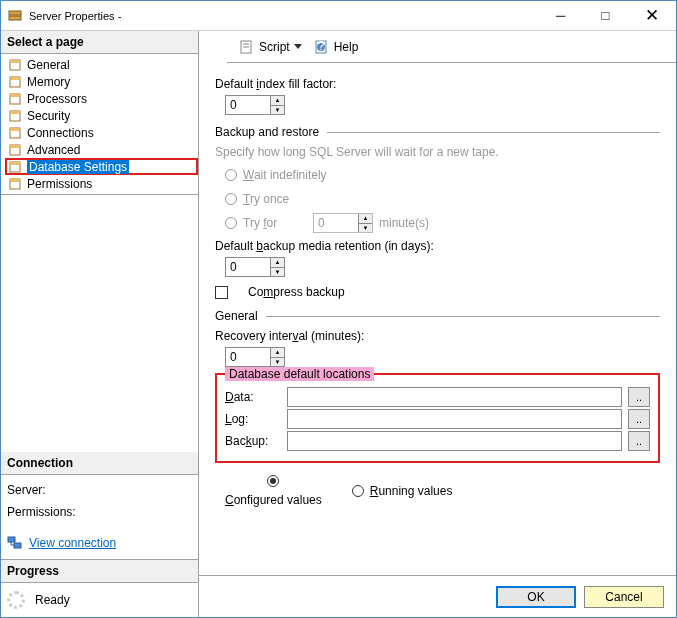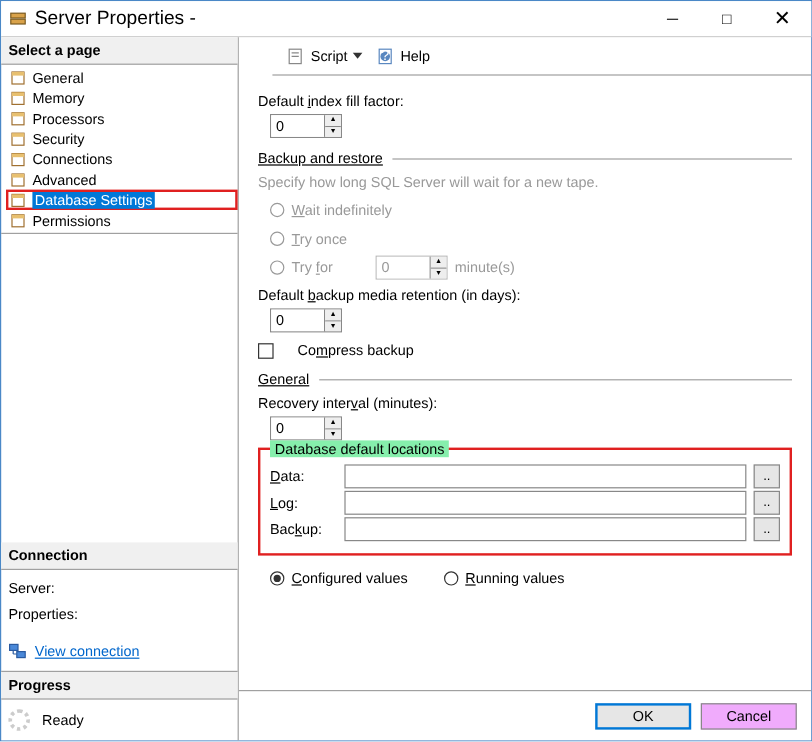--- a/index.html
+++ b/index.html
@@ -1,20 +1,20 @@
 <!DOCTYPE html>
 <html><head>
 <meta charset="utf-8">
 <style>
   * { box-sizing: border-box; margin: 0; padding: 0; font-family: "Segoe UI", Tahoma, sans-serif; font-size: 12px; }
   body { background: #fff; }
   .window { width: 677px; height: 618px; border: 1px solid #4a88c7; display: flex; flex-direction: column; background: #fff; }
   .titlebar { height: 30px; border-bottom: 1px solid #d0d0d0; display: flex; align-items: center; padding-left: 6px; background: #fff; }
   .titlebar .icon { width: 16px; height: 16px; margin-right: 6px; }
-  .titlebar .title { flex: 1; font-size: 16px; }
+  .titlebar .title { flex: 1; font-size: 11px; }
   .winbtns { display: flex; }
   .winbtn { width: 45px; height: 29px; display: flex; align-items: center; justify-content: center; font-family: sans-serif; font-size: 13px; }
   .winbtn.close { width: 48px; font-size: 17px; }
   .body { flex: 1; display: flex; }
   .sidebar { width: 198px; border-right: 1px solid #a0a0a0; display: flex; flex-direction: column; }
   .sidebar-section { border-bottom: 1px solid #a0a0a0; }
   .sidebar-header { background: #f0f0f0; font-weight: bold; padding: 4px 6px; border-bottom: 1px solid #a0a0a0; }
   .sidebar-list { padding: 2px 0 2px 4px; }
   .sidebar-item { display: flex; align-items: center; padding: 0px 4px; height: 17px; cursor: default; }
   .sidebar-item .nicon { width: 14px; height: 14px; margin-right: 4px; }
@@ -34,39 +34,39 @@
   .content { flex: 1; padding: 14px 16px 8px 16px; overflow: hidden; }
   .row { margin-bottom: 6px; }
   .field-label { margin-bottom: 4px; }
   .numbox { display: inline-flex; align-items: stretch; border: 1px solid #888; height: 20px; }
   .numbox input { width: 44px; border: none; padding: 0 4px; font-size: 12px; outline: none; }
   .numbox .spin { width: 14px; display: flex; flex-direction: column; border-left: 1px solid #888; }
   .numbox .spin div { flex:1; display:flex; align-items:center; justify-content:center; font-size:6px; background:#eee; }
   .numbox .spin div:first-child { border-bottom:1px solid #888; }
   .numbox.dis { border-color: #bbb; }
   .numbox.dis input { color:#999; background:#fff; }
-  .group-header { display:flex; align-items:center; margin: 10px 0 6px; text-decoration: underline; }
+  .group-header { display:flex; align-items:center; margin: 10px 0 6px; }
   .group-header .gt { margin-right: 8px; }
   .group-header .gline { flex:1; height:1px; background:#a0a0a0; }
   .disabled-text { color: #999; }
   .radio-row { display:flex; align-items:center; gap:6px; margin:4px 0 4px 10px; height:20px; }
   .radio { width:12px; height:12px; border-radius:50%; border:1px solid #999; }
   .radio.en { border-color:#333; }
   .radio.sel::after { content:""; display:block; width:6px; height:6px; background:#333; border-radius:50%; margin:2px; }
   .chk-row { display:flex; align-items:center; gap:20px; margin:8px 0 4px 0; }
   .chk { width:13px; height:13px; border:1px solid #333; background:#fff; }
   .fieldset-hl { border: 2px solid #e02020; padding: 6px 8px 10px; margin-top: 6px; position:relative; }
-  .fieldset-hl .legend { position:relative; top:-14px; background:#86efac; padding:0 4px; display:inline-block; }
+  .fieldset-hl .legend { position:relative; top:-14px; background:#f9a8d4; padding:0 4px; display:inline-block; }
   .loc-row { display:flex; align-items:center; gap:6px; margin-top:2px; }
   .loc-row .ll { width:56px; }
   .loc-row input { flex:1; border:1px solid #888; height:20px; padding:0 4px; font-size:12px; }
   .browse { width:22px; height:20px; border:1px solid #888; background:#e6e6e6; display:flex; align-items:center; justify-content:center; font-size:11px; }
   .bottom-radio { display:flex; gap:30px; margin:12px 0 0 10px; }
   .footer { height: 42px; border-top: 1px solid #a0a0a0; display:flex; align-items:center; justify-content:flex-end; padding:0 12px; gap:8px; }
-  .btn { width:80px; height:22px; border:1px solid #888; background:#f0abfc; display:flex; align-items:center; justify-content:center; }
+  .btn { width:80px; height:22px; border:1px solid #888; background:#fef9c3; display:flex; align-items:center; justify-content:center; }
   .btn.primary { border:2px solid #0078d7; background:#e6e6e6; }
   .u { text-decoration: underline; }
   svg { display:block; }
 </style>
 </head>
 <body>
 
 <div class="window">
 
   <div class="titlebar">
@@ -162,21 +162,21 @@
               </span>
               <span class="lab">Permissions</span>
             </div>
         </div>
       </div>
       <div class="sidebar-flex"></div>
       <div class="sidebar-section">
         <div class="sidebar-header">Connection</div>
         <div class="conn-body">
           <div class="conn-row">Server:</div>
-          <div class="conn-row">Properties:</div>
+          <div class="conn-row">Permissions:</div>
           <div class="view-conn">
             <span>
                 <svg width="16" height="16">
                   <rect x="1" y="2" width="7" height="5" fill="#4a88d8" stroke="#2a5aa0"></rect>
                   <rect x="7" y="8" width="7" height="5" fill="#4a88d8" stroke="#2a5aa0"></rect>
                   <line x1="4" y1="7" x2="4" y2="10" stroke="#2a5aa0"></line>
                   <line x1="4" y1="10" x2="7" y2="10" stroke="#2a5aa0"></line>
                 </svg>
               </span>
             <a href="#">View connection </a>
@@ -301,21 +301,21 @@
               </div>
           <div class="loc-row">
                 <span class="ll">Bac<span class="u">k</span>up:</span>
                 <input value="" style="">
                 <div class="browse">..</div>
               </div>
           </div>
         </div>
 
         <div class="bottom-radio">
-          <div style="display:flex;align-items:center;gap:6px;">
+          <div style="display:flex;align-items:center;gap:6px;flex-direction:column;">
               <div class="radio en sel"></div>
               <span><span class="u">C</span>onfigured values</span>
             </div>
           <div style="display:flex;align-items:center;gap:6px;">
               <div class="radio en"></div>
               <span><span class="u">R</span>unning values</span>
             </div>
         </div>
       </div>
 

